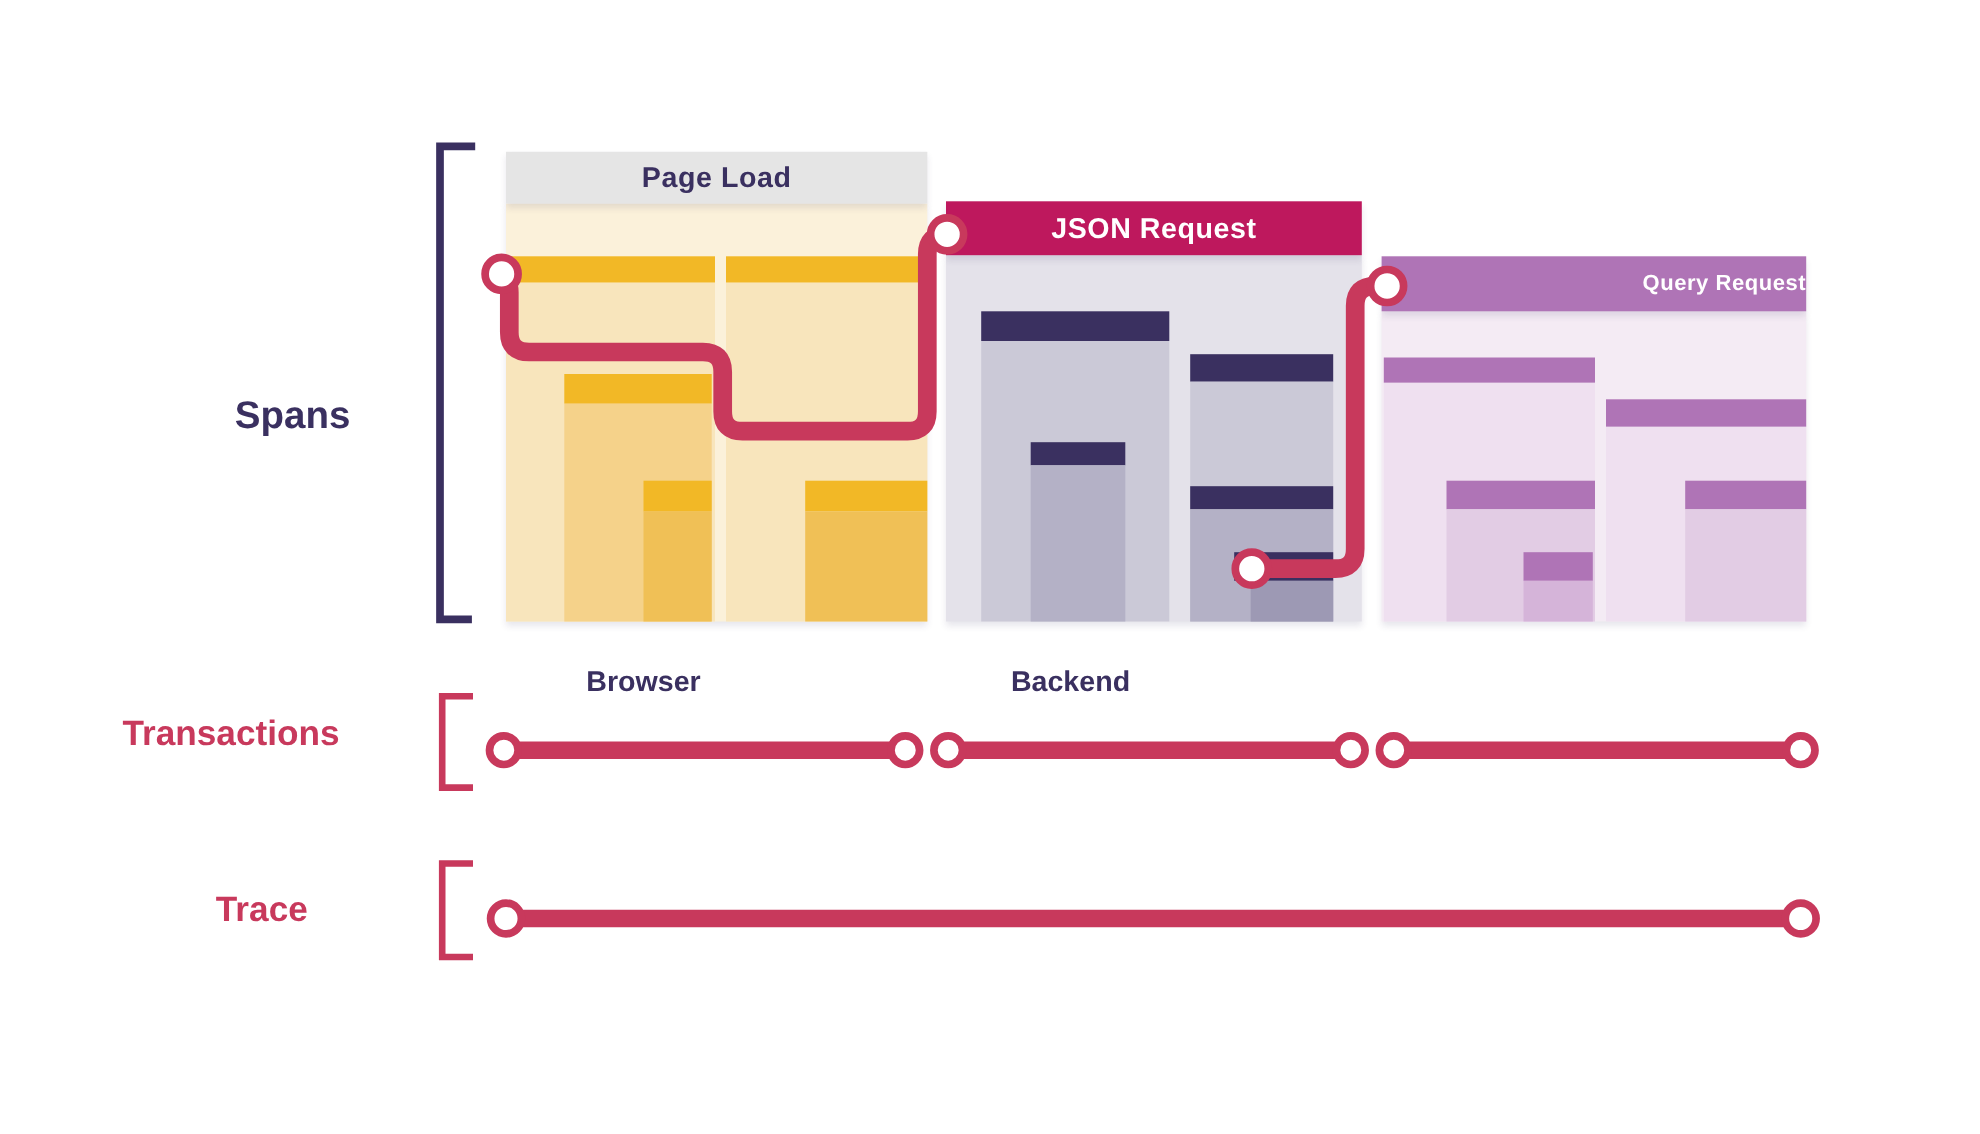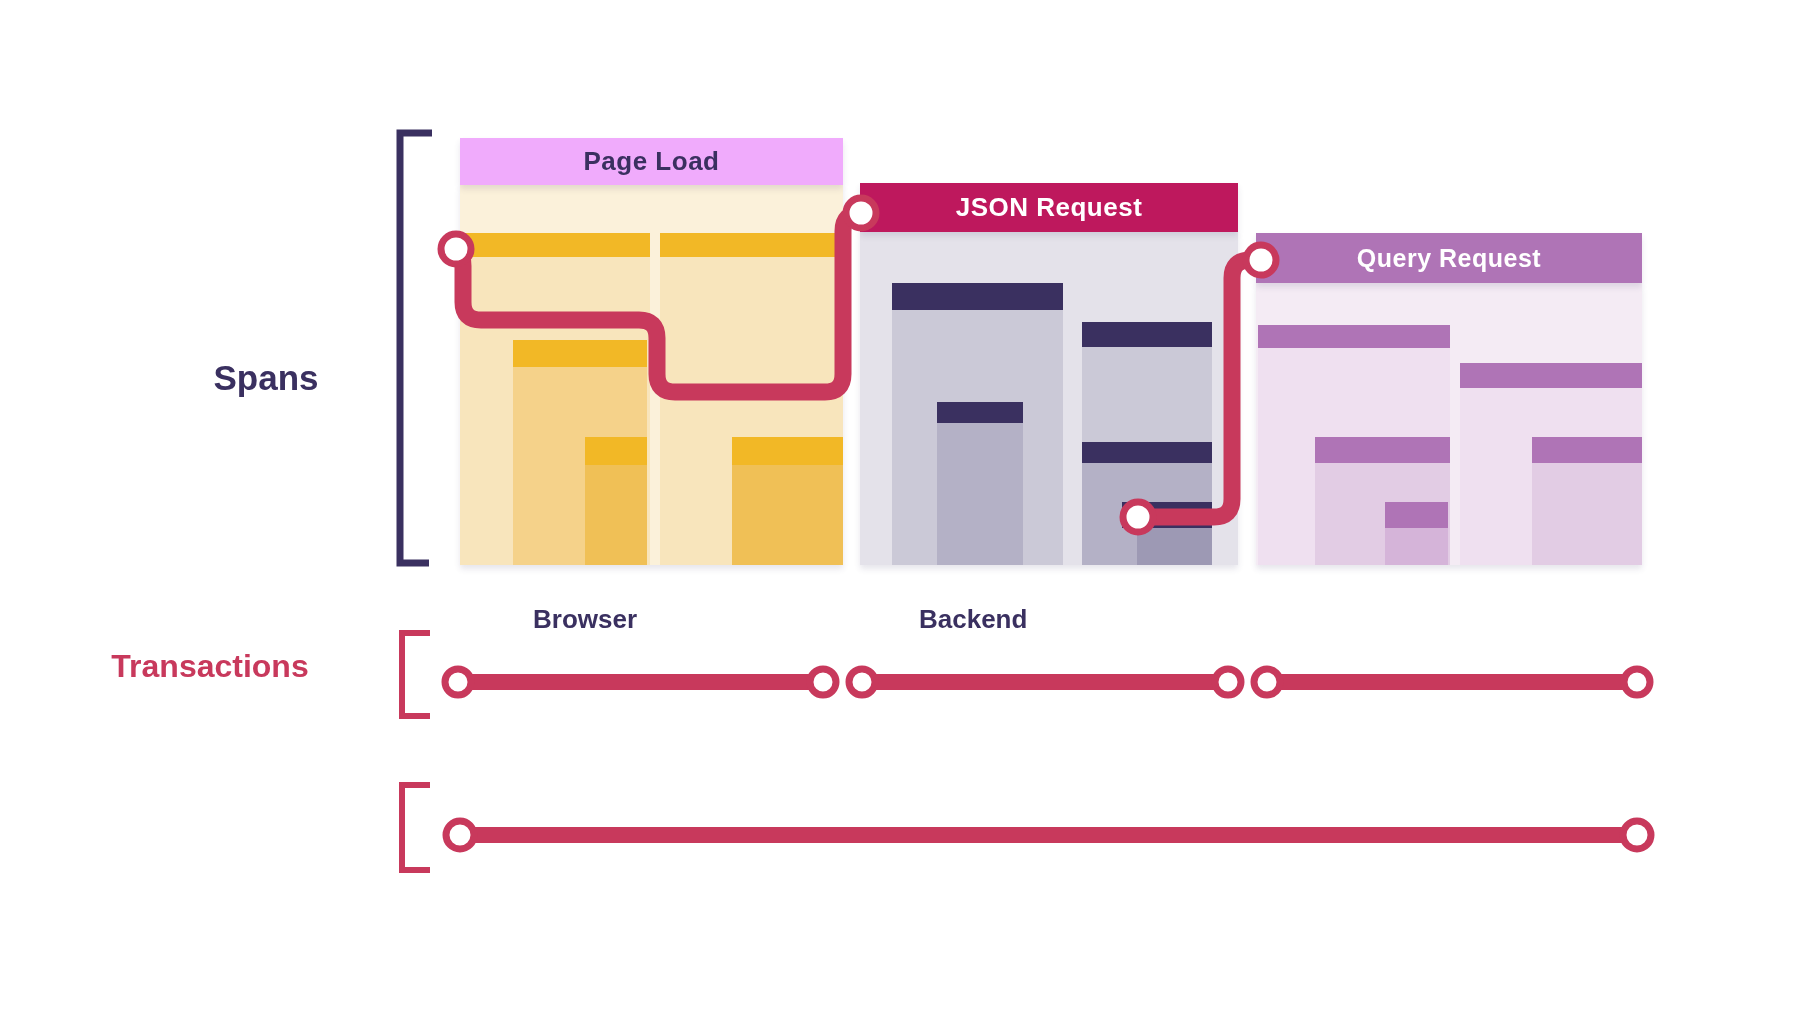--- a/index.html
+++ b/index.html
@@ -27,34 +27,35 @@
   .shadowed{box-shadow:0 4px 6px rgba(58,48,96,0.12);}
   svg.overlay{position:absolute;left:0;top:0;pointer-events:none;}
 </style>
 </head>
 <body>
 
 <div class="stage">
 
   <div class="row-label" style="left:85px;top:648px;width:250px;font-size:32px;color:#C8395C;">Transactions</div>
   <div class="row-label" style="left:160px;top:358px;width:212px;font-size:35px;color:#3A3060;">Spans</div>
+  <div class="row-label" style="left:113px;top:808px;width:250px;font-size:32px;color:#C8395C;">Trace</div>
 
   <div>
     <div class="panel-body shadowed" style="left:460px;top:185px;width:383px;height:380px;background:#FBF1DA;"></div>
     <div class="bar" style="left:460px;top:233px;width:190px;height:24px;background:#F2B826;"></div>
     <div class="bar" style="left:460px;top:257px;width:190px;height:308px;background:#F8E5BC;"></div>
     <div class="bar" style="left:660px;top:233px;width:183px;height:24px;background:#F2B826;"></div>
     <div class="bar" style="left:660px;top:257px;width:183px;height:308px;background:#F8E5BC;"></div>
     <div class="bar" style="left:513px;top:340px;width:134px;height:27px;background:#F2B826;"></div>
     <div class="bar" style="left:513px;top:367px;width:134px;height:198px;background:#F5D28A;"></div>
     <div class="bar" style="left:585px;top:437px;width:62px;height:28px;background:#F2B826;"></div>
     <div class="bar" style="left:585px;top:465px;width:62px;height:100px;background:#F0C056;"></div>
     <div class="bar" style="left:732px;top:437px;width:111px;height:28px;background:#F2B826;"></div>
     <div class="bar" style="left:732px;top:465px;width:111px;height:100px;background:#F0C056;"></div>
-    <div class="panel-header shadowed" style="left:460px;top:138px;width:383px;height:47px;background:#f0abfc;color:#3A3060;">
+    <div class="panel-header shadowed" style="left:460px;top:138px;width:383px;height:47px;background:#e5e5e5;color:#3A3060;">
       <span>Page Load</span>
     </div>
   </div>
 
   <div>
     <div class="panel-body shadowed" style="left:860px;top:232px;width:378px;height:333px;background:#E4E2EA;"></div>
     <div class="bar" style="left:892px;top:283px;width:171px;height:27px;background:#3A3060;"></div>
     <div class="bar" style="left:892px;top:310px;width:171px;height:255px;background:#CBC9D7;"></div>
     <div class="bar" style="left:937px;top:402px;width:86px;height:21px;background:#3A3060;"></div>
     <div class="bar" style="left:937px;top:423px;width:86px;height:142px;background:#B4B1C6;"></div>
@@ -74,21 +75,21 @@
     <div class="bar" style="left:1258px;top:325px;width:192px;height:23px;background:#AF74B6;"></div>
     <div class="bar" style="left:1258px;top:348px;width:192px;height:217px;background:#EFE0F0;"></div>
     <div class="bar" style="left:1315px;top:437px;width:135px;height:26px;background:#AF74B6;"></div>
     <div class="bar" style="left:1315px;top:463px;width:135px;height:102px;background:#E2CCE4;"></div>
     <div class="bar" style="left:1385px;top:502px;width:63px;height:26px;background:#AF74B6;"></div>
     <div class="bar" style="left:1385px;top:528px;width:63px;height:37px;background:#D5B4D9;"></div>
     <div class="bar" style="left:1460px;top:363px;width:182px;height:25px;background:#AF74B6;"></div>
     <div class="bar" style="left:1460px;top:388px;width:182px;height:177px;background:#EFE0F0;"></div>
     <div class="bar" style="left:1532px;top:437px;width:110px;height:26px;background:#AF74B6;"></div>
     <div class="bar" style="left:1532px;top:463px;width:110px;height:102px;background:#E2CCE4;"></div>
-    <div class="panel-header shadowed" style="left:1256px;top:233px;width:386px;height:50px;background:#AF74B6;color:#ffffff;font-size:25px;">
+    <div class="panel-header shadowed" style="left:1256px;top:233px;width:386px;height:50px;background:#AF74B6;color:#ffffff;font-size:20px;justify-content:flex-end;">
       <span>Query Request</span>
     </div>
   </div>
 
   <div class="caption" style="left:533px;top:604px;width:200px;">Browser</div>
   <div class="caption" style="left:919px;top:604px;width:200px;">Backend</div>
 
   <svg class="overlay" width="1800" height="1031" viewBox="0 0 1800 1031">
 
     <path d="M432 133 H400 V563 H429" fill="none" stroke="#3A3060" stroke-width="7"></path>

